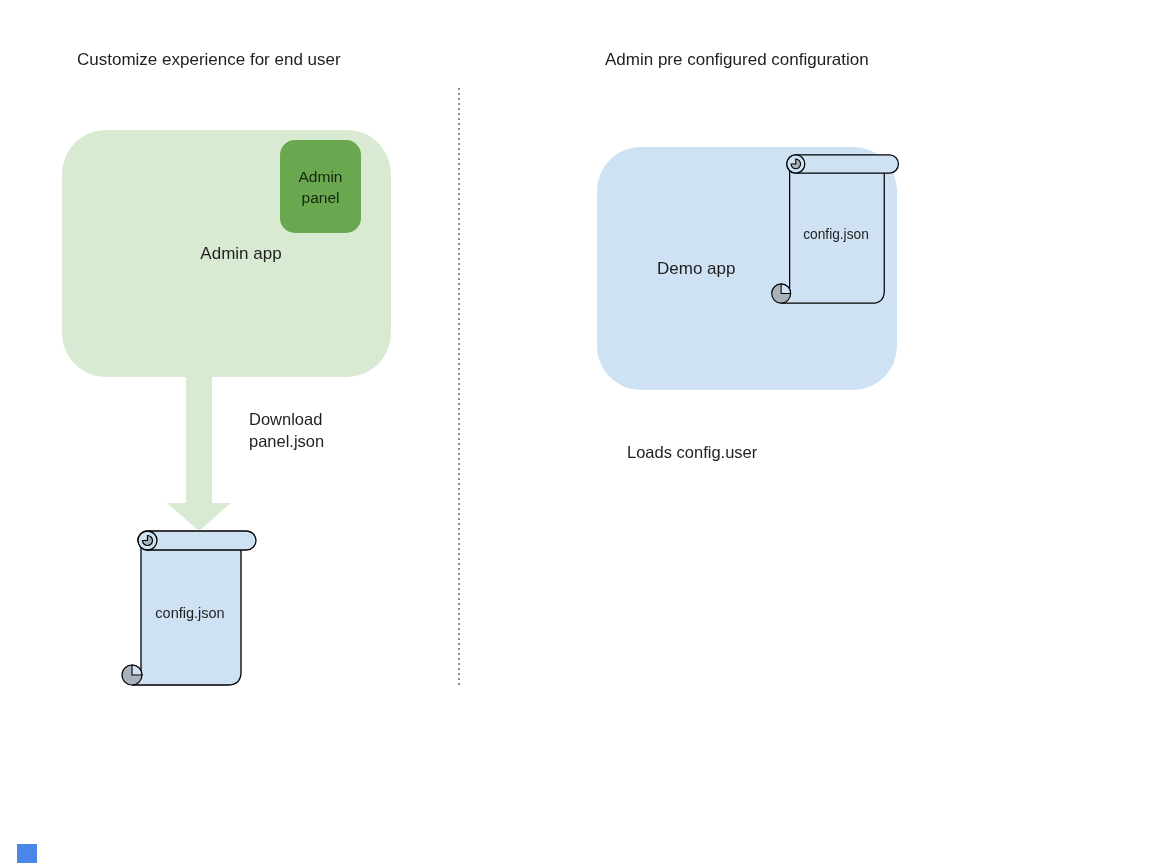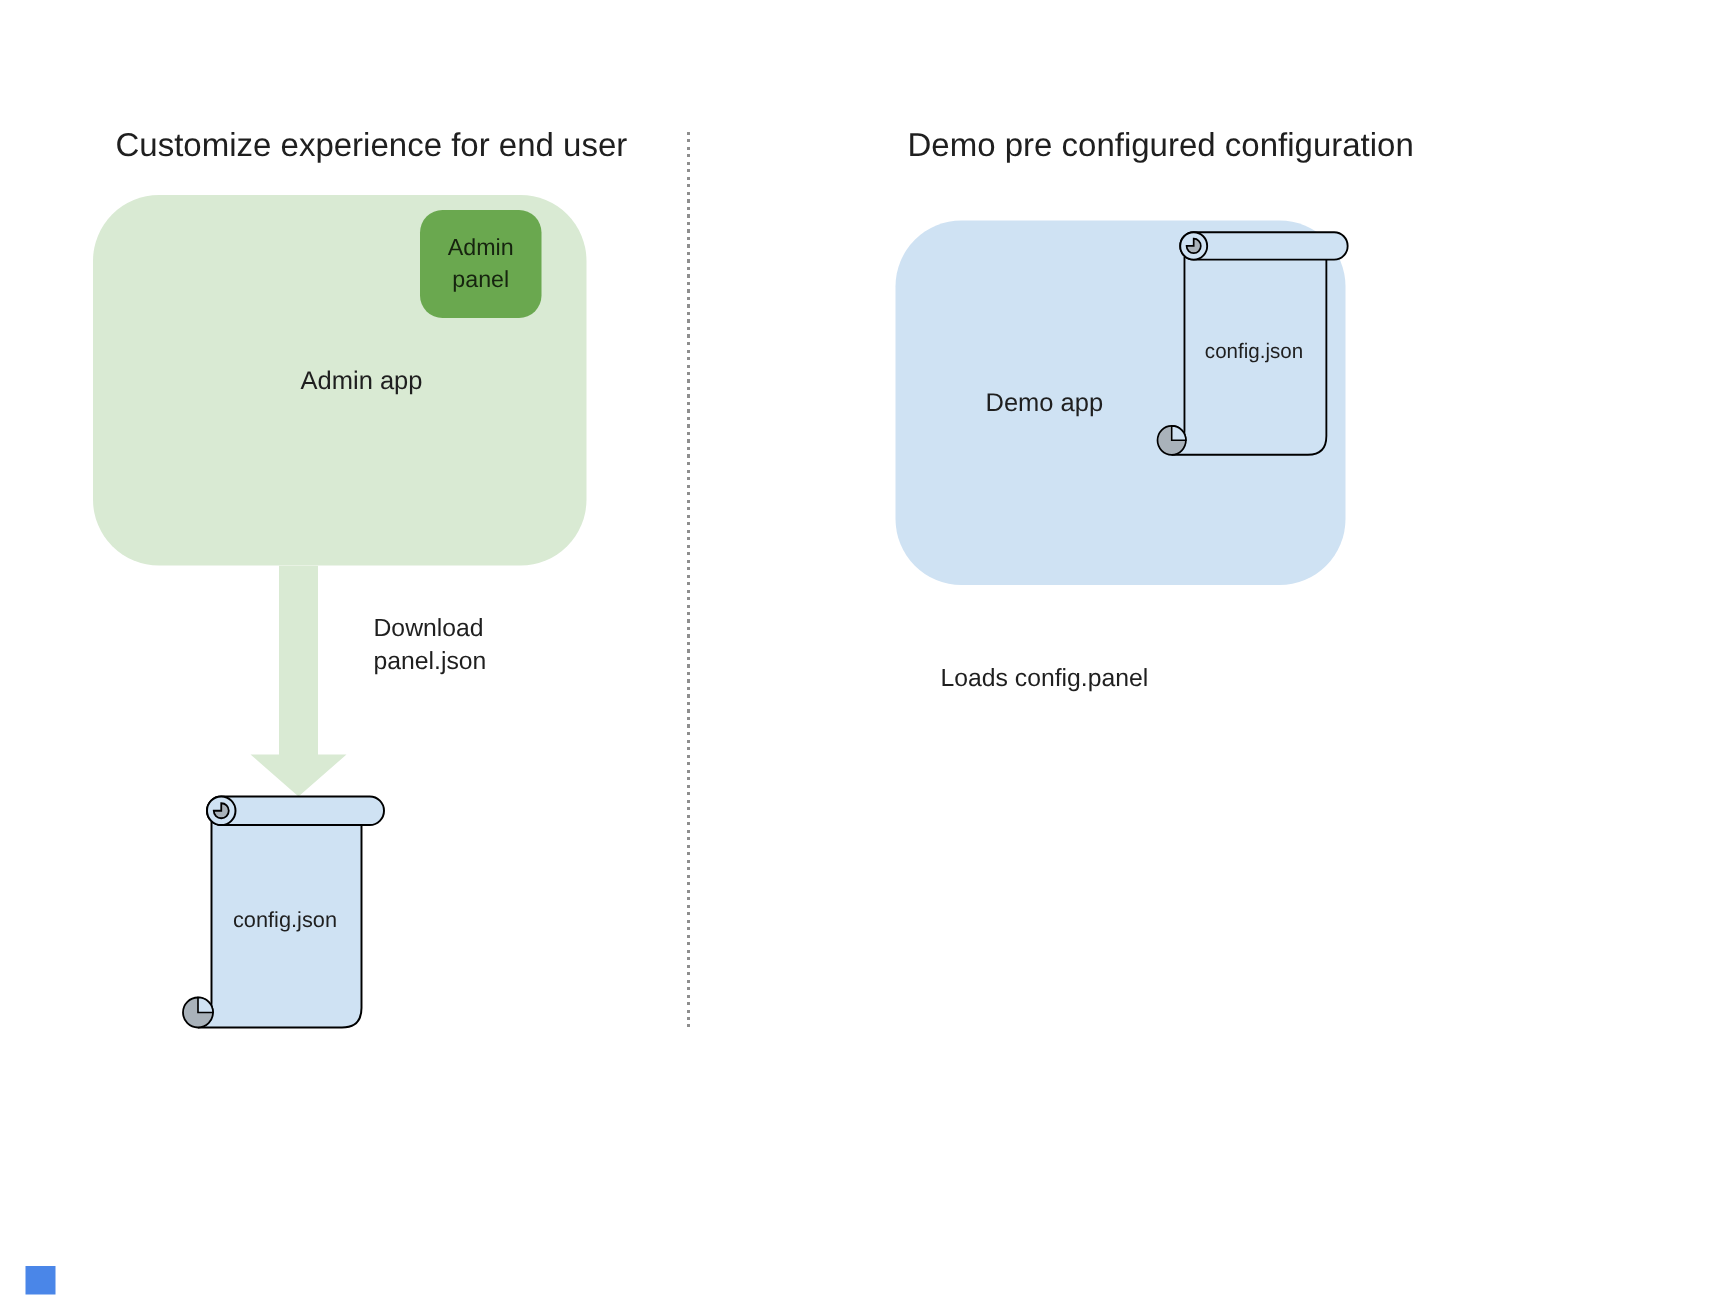--- a/index.html
+++ b/index.html
@@ -13,45 +13,44 @@
     overflow: hidden;
   }
   .canvas {
     position: relative;
     width: 1152px;
     height: 864px;
   }
   .abs { position: absolute; }
 
   .section-title {
-    font-size: 22px;
+    font-size: 17px;
     color: var(--text);
     white-space: nowrap;
-    margin-top: 34px;
   }
 
   .app-box {
     border-radius: 44px;
     display: flex;
     align-items: center;
     justify-content: center;
     padding-left: 29px;
   }
   .admin-app {
     left: 62px; top: 130px;
     width: 300px; height: 247px;
     background: var(--app-green-light);
   }
   .admin-app-label {
     font-size: 17px;
     color: var(--text);
   }
   .admin-panel {
     left: 280px; top: 140px;
-    width: 81px; height: 72px;
+    width: 81px; height: 93px;
     background: var(--app-green-dark);
     border-radius: 15px;
     display: flex;
     align-items: center;
     justify-content: center;
     text-align: center;
   }
   .admin-panel-label {
     font-size: 15.5px;
     line-height: 21px;
@@ -115,21 +114,21 @@
     background: var(--corner-blue);
   }
 </style>
 </head>
 <body>
 
 <div class="canvas">
 
   <div class="abs section-title" style="left:77px; top:50px;">Customize experience for end user</div>
 
-  <div class="abs section-title" style="left:605px; top:50px;">Demo pre configured configuration</div>
+  <div class="abs section-title" style="left:605px; top:50px;">Admin pre configured configuration</div>
 
   <div class="abs divider"></div>
 
   <div class="abs app-box admin-app">
     <span class="admin-app-label">Admin app</span>
   </div>
 
   <div class="abs admin-panel">
     <span class="admin-panel-label">Admin
 panel</span>
@@ -159,17 +158,17 @@
   <svg class="abs scroll-right" width="140" height="158" viewBox="0 0 148 164" preserveAspectRatio="none">
     <path class="scroll-paper" d="M25 22 H125 V146 Q125 159 112 159 H16 Q25 156 25 142 V22"></path>
     <circle class="scroll-curl" cx="16" cy="149" r="10"></circle>
     <path class="scroll-notch" d="M16 139 A10 10 0 0 1 26 149 L16 149 Z"></path>
     <rect class="scroll-paper" x="22" y="5" width="118" height="19" rx="9.5"></rect>
     <circle class="scroll-paper" cx="31.5" cy="14.5" r="9.5"></circle>
     <path class="scroll-curl" d="M31.5 14.5 m-5 0 a5 5 0 1 0 5 -5 L31.5 14.5 Z"></path>
     <text x="74" y="92" text-anchor="middle">config.json</text>
   </svg>
 
-  <div class="abs caption caption-loads">Loads config.panel</div>
+  <div class="abs caption caption-loads">Loads config.user</div>
 
   <div class="abs corner-square"></div>
 
 </div>
 
 </body></html>

